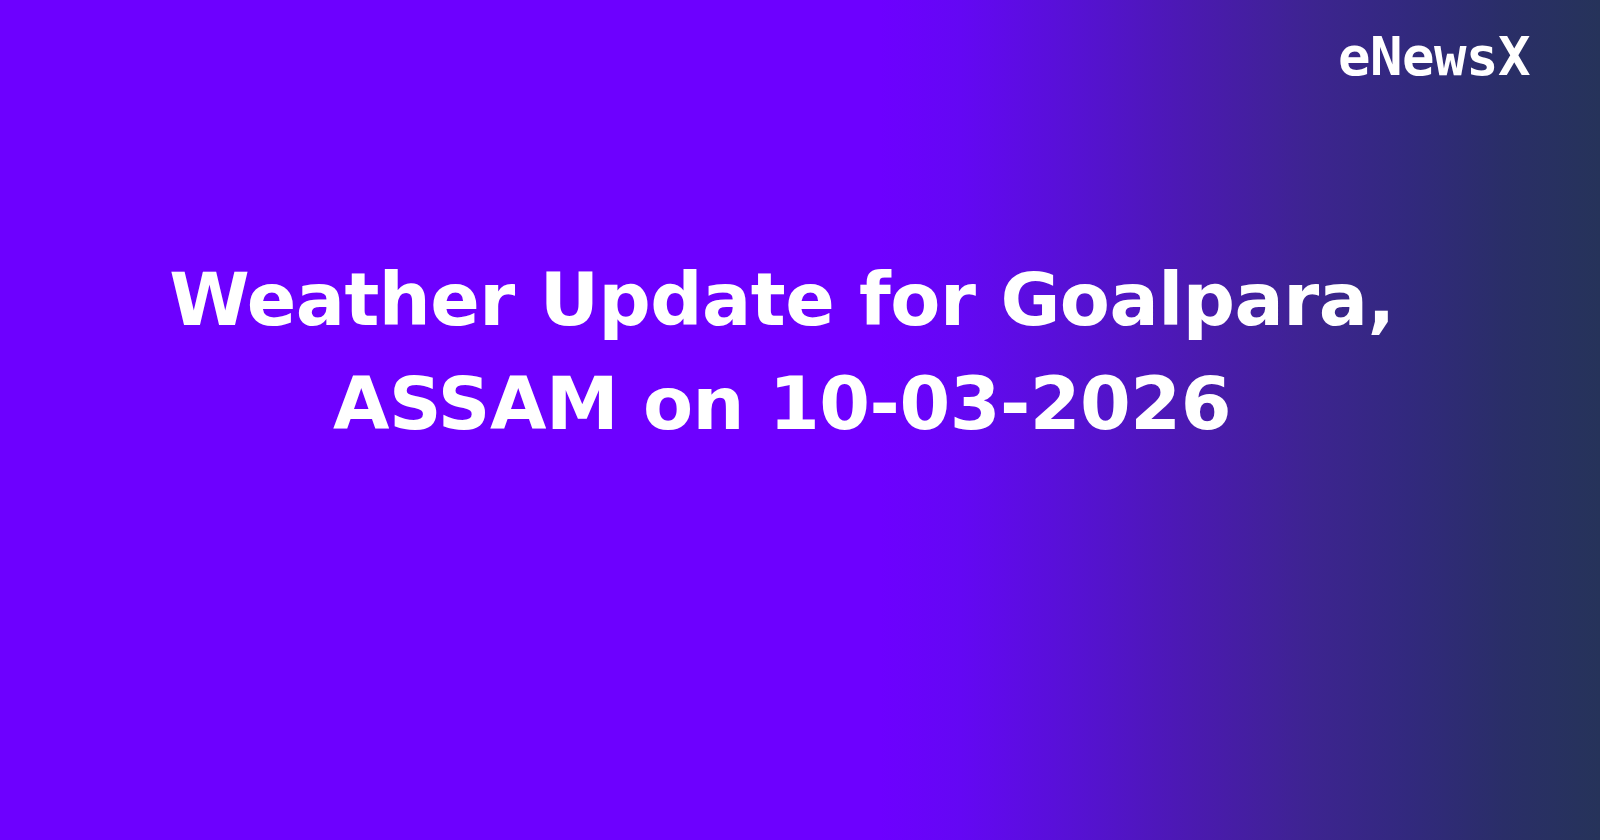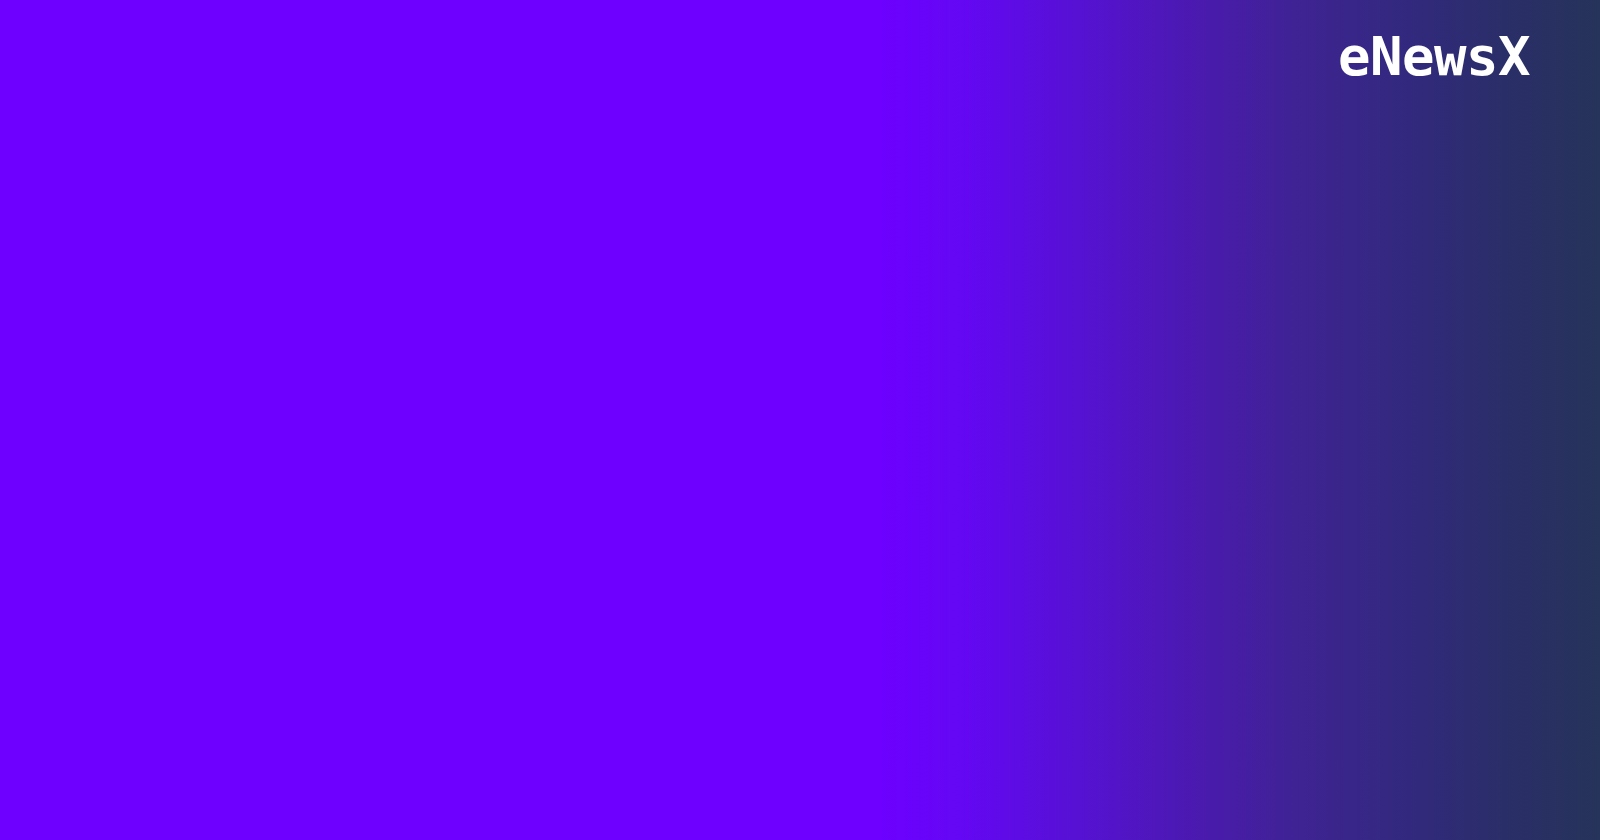--- a/index.html
+++ b/index.html
@@ -69,14 +69,17 @@
     word-wrap: break-word;
   }
 </style>
 </head>
 <body>
 
 <div id="banner">
 
   <div id="brand-logo">eNewsX</div>
 
+  <div id="headline-block">
+    <h1 id="headline">Weather Update for Goalpara, ASSAM on 10-03-2026</h1>
+  </div>
 
 </div>
 
 </body></html>

